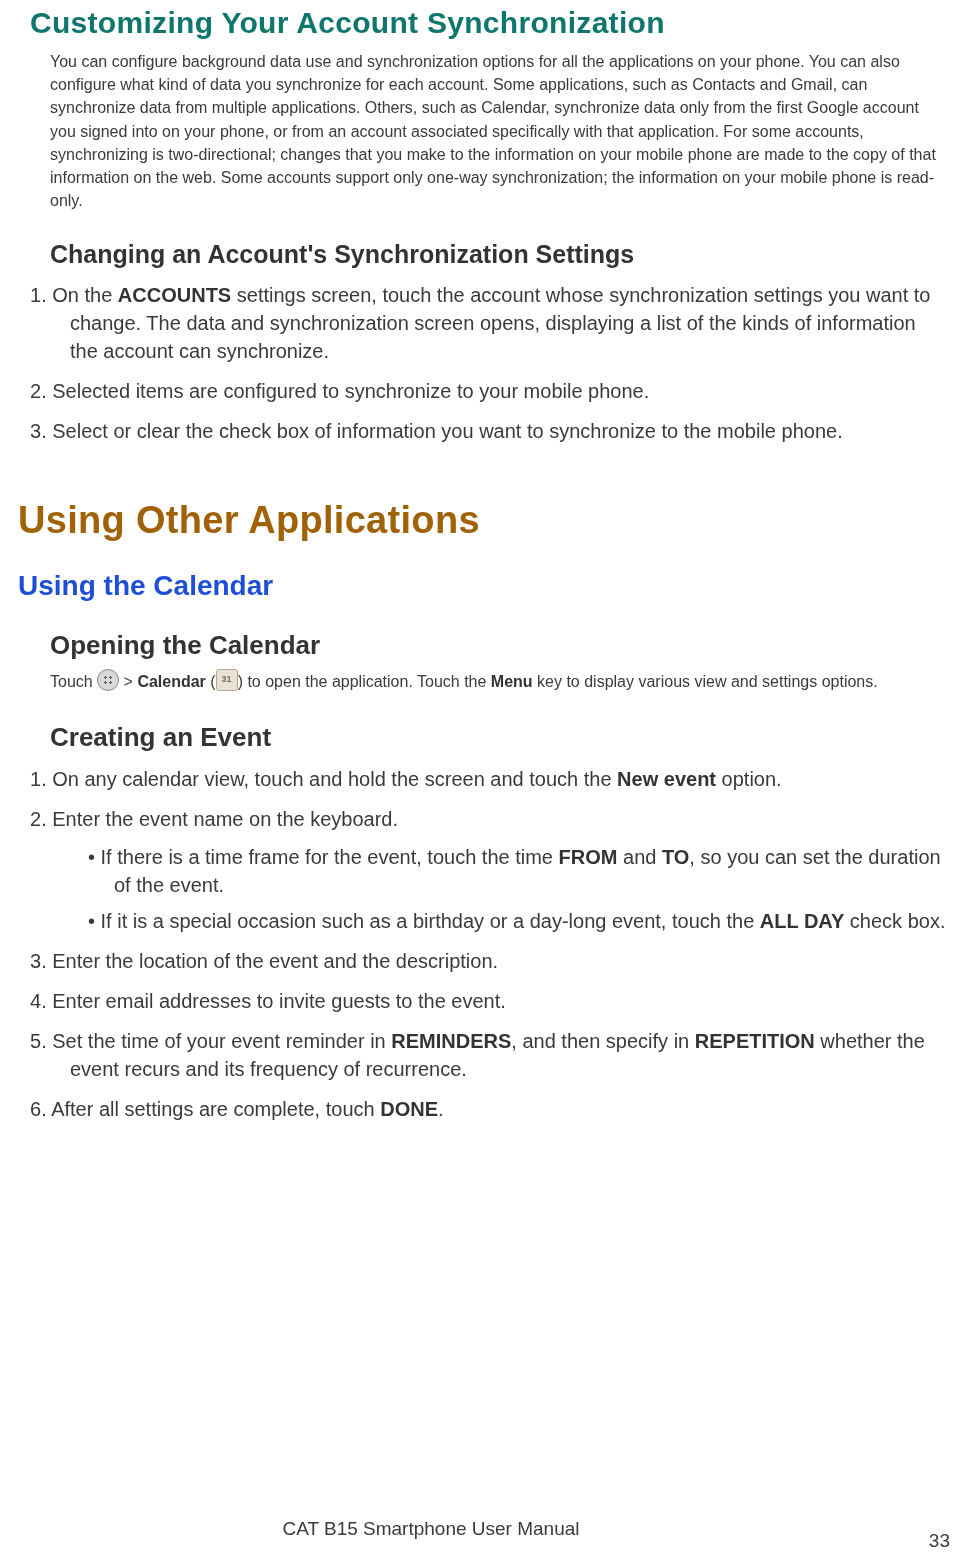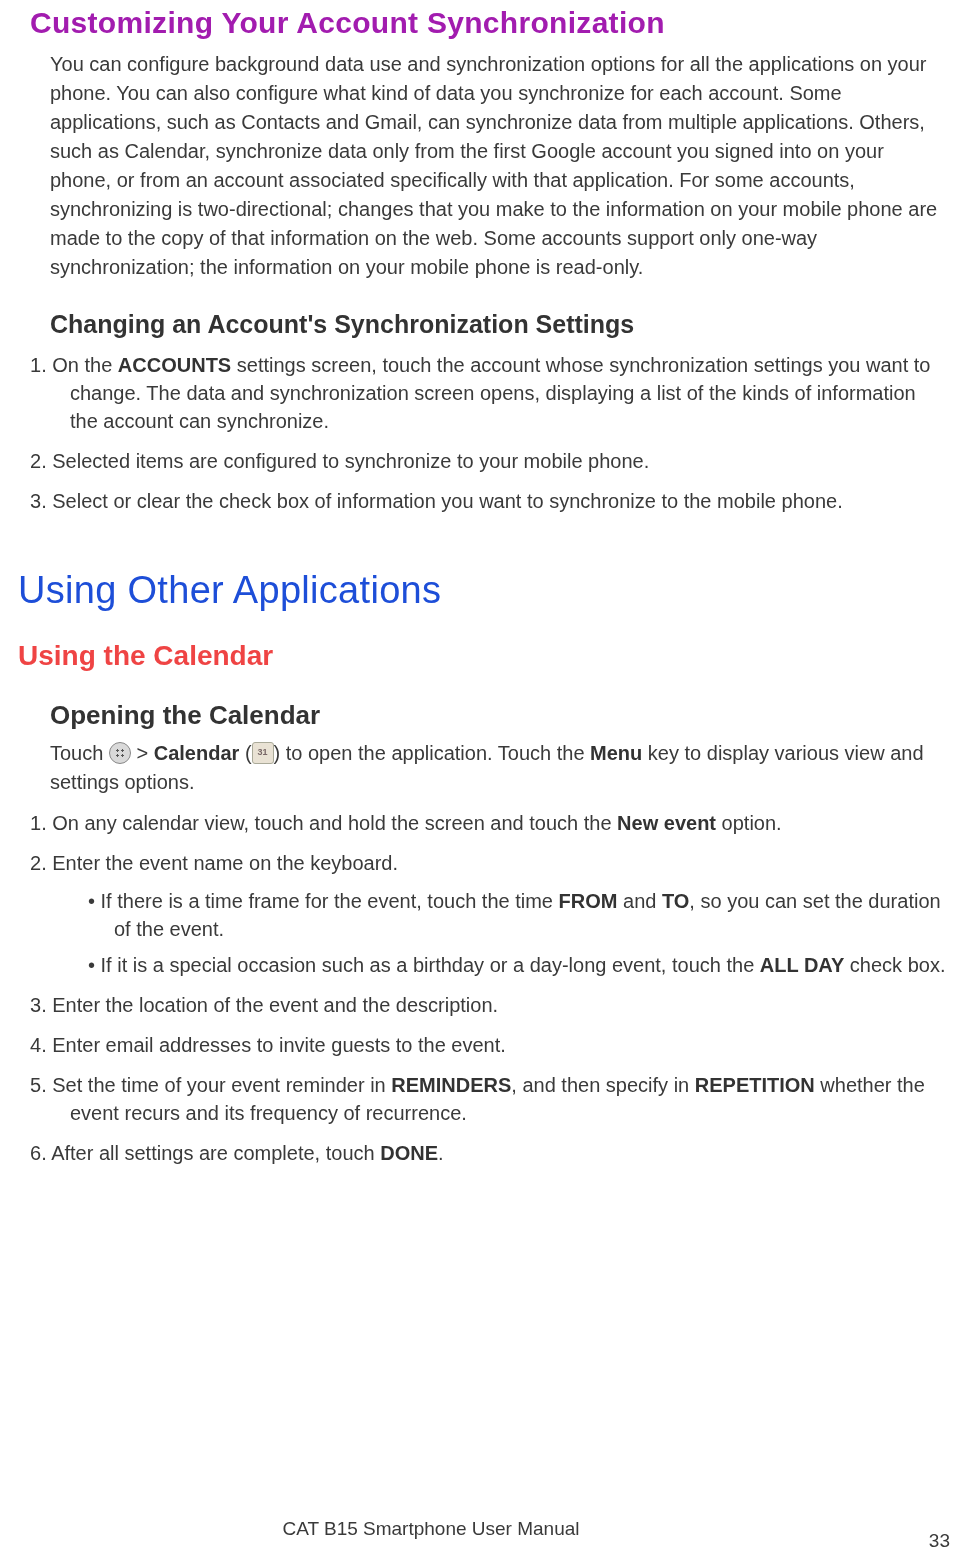--- a/index.html
+++ b/index.html
@@ -16,49 +16,49 @@
     position: relative;
     font-family: "Helvetica Neue", Helvetica, Arial, sans-serif;
     color: #3a3a3a;
   }
   h1.h1a {
     font-size: 30px;
     font-weight: 800;
     letter-spacing: 0.3px;
     margin: 0 0 10px 0;
     padding-top: 6px;
-    color: #a21caf;
+    color: #0f766e;
   }
   h1.h1b {
     font-size: 38px;
-    font-weight: 400;
+    font-weight: 700;
     letter-spacing: 0.3px;
     margin: 54px 0 24px -12px;
-    color: #1d4ed8;
+    color: #a16207;
   }
   h2.h2a {
     font-size: 28px;
     font-weight: 800;
     margin: 28px 0 8px -12px;
-    color: #ef4444;
+    color: #1d4ed8;
   }
   h2.h2b {
     font-size: 25px;
     font-weight: 800;
     margin: 28px 0 0 0;
     color: #333;
   }
   h3 {
     font-size: 26px;
     font-weight: 800;
     margin: 28px 0 8px 0;
     color: #333;
   }
   p.body {
-    font-size: 20px;
+    font-size: 16px;
     line-height: 1.45;
     margin: 4px 0 0 20px;
     color: #3a3a3a;
   }
   ol {
     margin: 10px 0 0 0;
     padding-left: 0;
     list-style: none;
     counter-reset: item;
   }
@@ -166,20 +166,21 @@
 
   <h1 class="h1b" data-bind="s3.h">Using Other Applications</h1>
 
   <h2 class="h2a" data-bind="s4.h">Using the Calendar</h2>
 
   <h3 style="margin-left:20px;" data-bind="s5.h">Opening the Calendar</h3>
   <p class="body">
     <span data-bind="s5.p_a">Touch </span><span class="icon apps"></span><span data-bind="s5.gt"> &gt; </span><span class="b" data-bind="s5.p_bold1">Calendar</span><span data-bind="s5.p_mid"> (</span><span class="icon cal"></span><span data-bind="s5.p_close">) to open the application. Touch the </span><span class="b" data-bind="s5.p_bold2">Menu</span><span data-bind="s5.p_end"> key to display various view and settings options.</span>
   </p>
 
+  <h3 style="margin-left:20px;" data-bind="s6.h">Creating an Event</h3>
   <ol class="main">
     <li>
       <span data-bind="s6.li1a">On any calendar view, touch and hold the screen and touch the </span><span class="b" data-bind="s6.li1_bold">New event</span><span data-bind="s6.li1b"> option.</span>
     </li>
     <li>
       <span data-bind="s6.li2">Enter the event name on the keyboard.</span>
       <ul class="sub">
         <li>
           <span data-bind="s6.sub1a">If there is a time frame for the event, touch the time </span><span class="b" data-bind="s6.sub1_bold1">FROM</span><span data-bind="s6.sub1_mid"> and </span><span class="b" data-bind="s6.sub1_bold2">TO</span><span data-bind="s6.sub1b">, so you can set the duration of the event.</span>
         </li>

